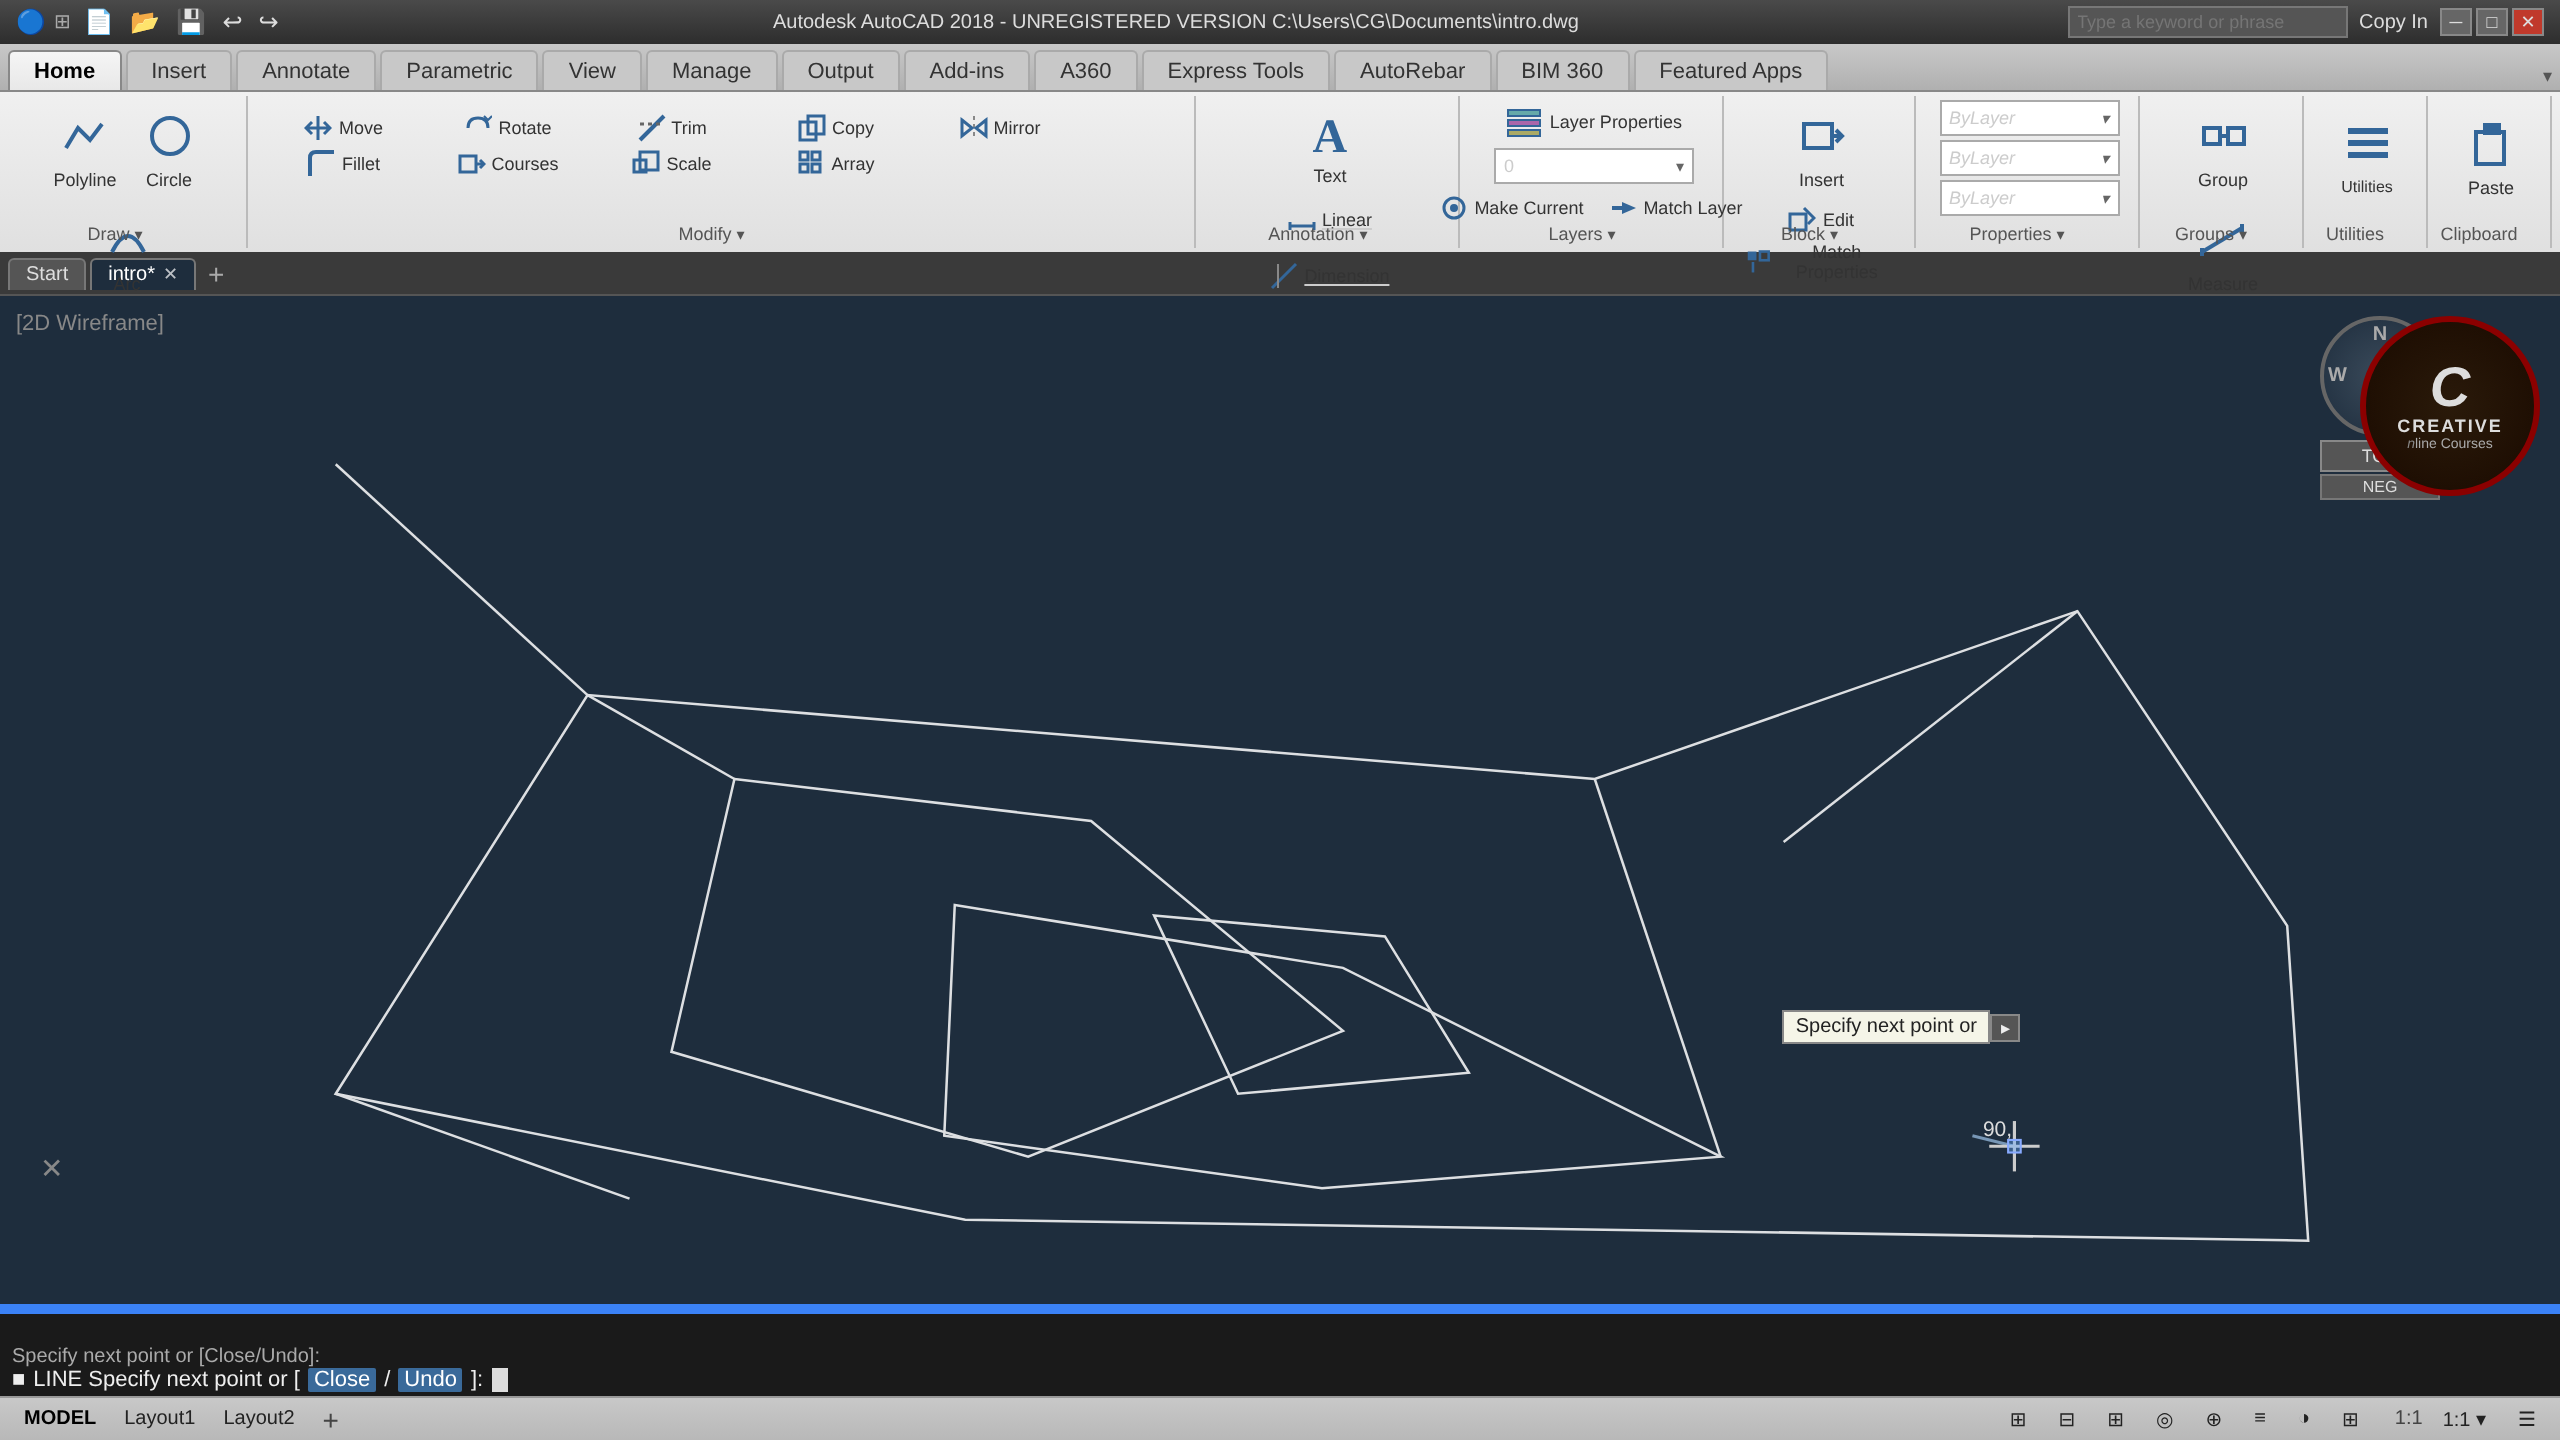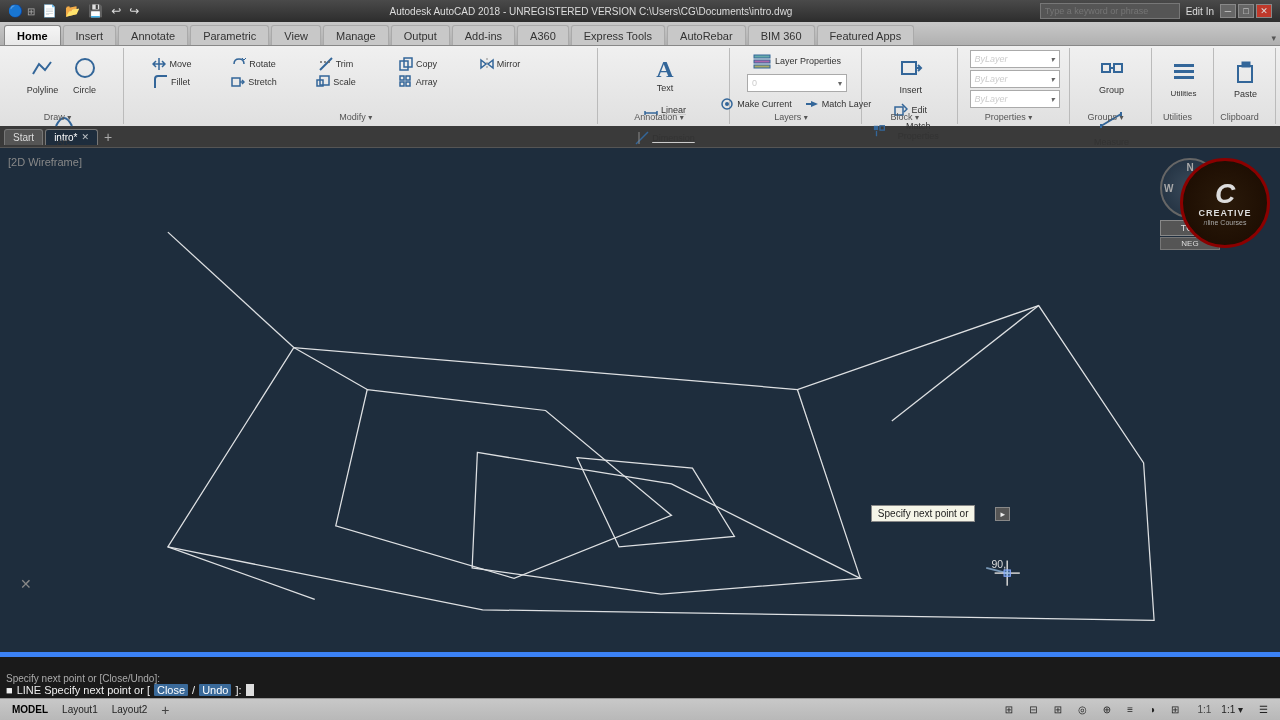--- a/index.html
+++ b/index.html
@@ -124,21 +124,21 @@
       height: 100%;
     }
 
     
     #cursor-tooltip {
       position: absolute;
       bottom: 130px;
       right: 270px;
       display: flex;
       align-items: center;
-      gap: 20px;
+      gap: 0;
       z-index: 10;
     }
     #tooltip-box {
       background: #f5f5e8;
       border: 1px solid #888;
       color: #222;
       font-size: 10px;
       padding: 2px 6px;
       white-space: nowrap;
     }
@@ -343,21 +343,21 @@
       <span class="qa-btn">📄</span>
       <span class="qa-btn">📂</span>
       <span class="qa-btn">💾</span>
       <span class="qa-btn">↩</span>
       <span class="qa-btn">↪</span>
     </span>
   </div>
   <div id="title-bar-text" style="font-size:10px;color:#ddd;">Autodesk AutoCAD 2018 - UNREGISTERED VERSION   C:\Users\CG\Documents\intro.dwg</div>
   <div style="display:flex;align-items:center;gap:6px;">
     <input type="text" style="width: 140px; height: 16px; font-size: 9px; background: rgb(85, 85, 85); border: 1px solid rgb(119, 119, 119); color: rgb(221, 221, 221); padding: 0px 4px;" placeholder="Type a keyword or phrase">
-    <span style="color:#ddd;font-size:10px;cursor:pointer;">Edit In</span>
+    <span style="color:#ddd;font-size:10px;cursor:pointer;">Copy In</span>
     <div id="title-bar-controls">
       <div class="title-btn">─</div>
       <div class="title-btn">□</div>
       <div class="title-btn close-btn" style="background:#c0392b;">✕</div>
     </div>
   </div>
 </div>
 
 <div id="ribbon-tabs">
   <div class="ribbon-tab active">Home</div>
@@ -459,21 +459,21 @@
               <path d="M1,13L1,4 Q1,1 4,1L13,1" fill="none" stroke="#336699" stroke-width="2"></path>
             </svg>
           <span>Fillet</span>
         </div>
         <div class="ribbon-btn ribbon-btn-small">
           <svg width="14" height="14" viewBox="0 0 14 14">
               <rect x="1" y="3" width="8" height="8" fill="none" stroke="#336699" stroke-width="1.5"></rect>
               <line x1="9" y1="7" x2="13" y2="7" stroke="#336699" stroke-width="1.5"></line>
               <path d="M11,5L13,7L11,9" fill="none" stroke="#336699" stroke-width="1.5"></path>
             </svg>
-          <span>Stretch</span>
+          <span>Courses</span>
         </div>
         <div class="ribbon-btn ribbon-btn-small">
           <svg width="14" height="14" viewBox="0 0 14 14">
               <rect x="1" y="5" width="6" height="6" fill="none" stroke="#336699" stroke-width="1.5"></rect>
               <rect x="4" y="1" width="9" height="9" fill="none" stroke="#336699" stroke-width="1.5"></rect>
             </svg>
           <span>Scale</span>
         </div>
         <div class="ribbon-btn ribbon-btn-small">
           <svg width="14" height="14" viewBox="0 0 14 14">

